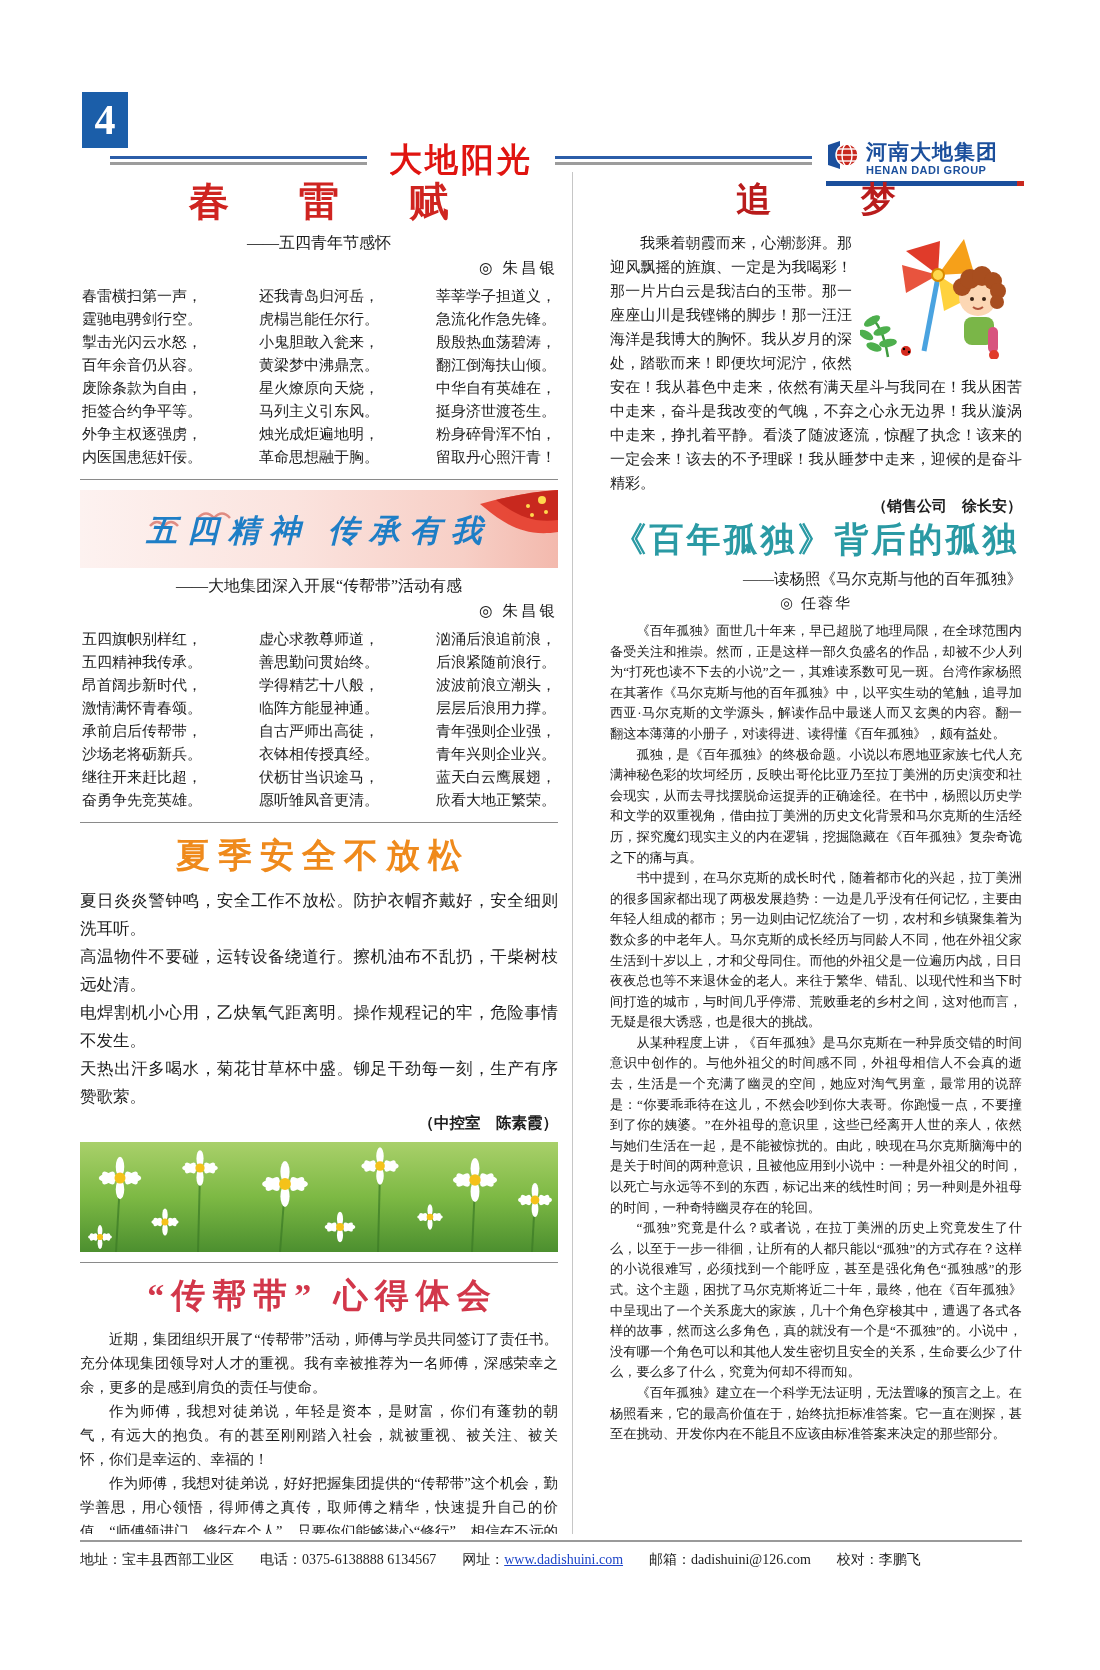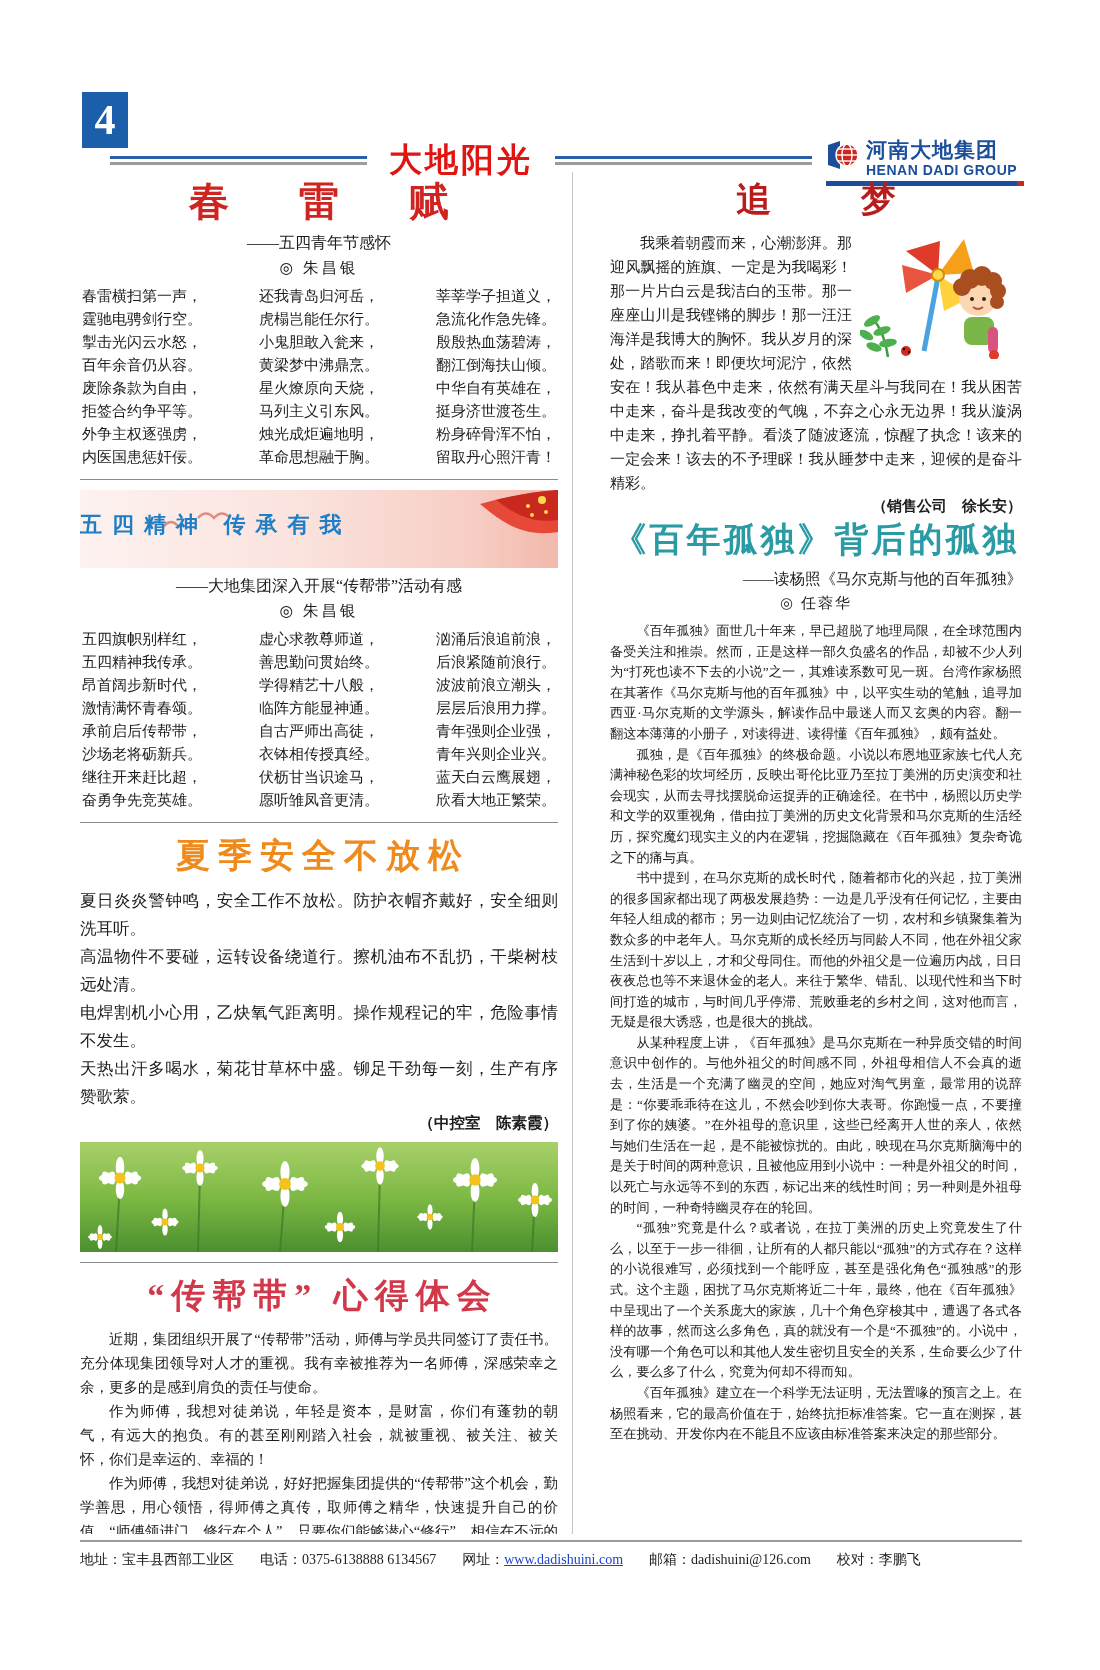--- a/index.html
+++ b/index.html
@@ -7,42 +7,42 @@
         font-family:"Liberation Serif","DejaVu Serif",serif;color:#1c1c1c;overflow:hidden;
         box-shadow:0 0 4px rgba(0,0,0,.25);}
   
   .header{position:absolute;top:90px;left:80px;width:942px;height:78px;}
   .page-num{position:absolute;left:2px;top:2px;width:46px;height:56px;background:#1b5ea9;
             color:#fff;font-size:42px;font-weight:bold;display:flex;align-items:center;justify-content:center;}
   .logo{position:absolute;right:0;top:14px;width:196px;margin-top:35px;}
   .logo-row{display:flex;align-items:center;gap:6px;}
   .logo-texts{line-height:1;}
   .logo-cn{color:#1b4f9c;font-weight:bold;font-size:21px;font-family:"Liberation Sans","DejaVu Sans",sans-serif;letter-spacing:1px;}
-  .logo-en{color:#1b4f9c;font-weight:bold;font-size:14px;font-family:"Liberation Sans","DejaVu Sans",sans-serif;margin-top:3px;letter-spacing:.5px;}
+  .logo-en{color:#1b4f9c;font-weight:bold;font-size:11px;font-family:"Liberation Sans","DejaVu Sans",sans-serif;margin-top:3px;letter-spacing:.5px;}
   .logo-bar{height:5px;background:#1b4f9c;margin-top:4px;position:relative;}
   .logo-bar::after{content:"";position:absolute;right:-2px;top:0;width:7px;height:5px;background:#c8281e;}
   .rule-row{position:absolute;left:30px;right:210px;top:48px;display:flex;align-items:center;gap:22px;justify-content:flex-end;}
   .double-rule{flex:1;height:3px;border-top:3px solid #2b5da8;border-bottom:3px solid #9c9c9c;}
   .masthead{color:#e01410;font-weight:bold;font-size:33px;font-family:"Liberation Sans","DejaVu Sans",sans-serif;letter-spacing:3px;white-space:nowrap;}
   
   .columns{position:absolute;top:172px;left:80px;width:942px;height:1362px;display:flex;overflow:hidden;gap:21px;}
   .col-left{width:478px;padding-right:14px;border-right:1px solid #c6c6c6;}
   .col-right{flex:1;padding-left:16px;}
   .hdiv{border-top:1px solid #8a8a8a;margin:10px 0;}
   
   .t-center{text-align:center;}
   .t-chunlei{font-size:40px;font-weight:bold;color:#cf2420;letter-spacing:30px;padding-left:30px;margin:2px 0 4px;}
   .subtitle{font-size:16px;text-align:center;margin:2px 0;}
-  .author{font-size:15.5px;text-align:center;margin:4px 0 6px;letter-spacing:3px;}
+  .author{font-size:15.5px;text-align:right;margin:4px 0 6px;letter-spacing:3px;}
   .poem{display:flex;justify-content:space-between;padding:0 2px;margin-top:4px;}
   .poem-col{white-space:pre-line;font-size:15px;line-height:23px;}
   
   .wusi-banner{position:relative;height:78px;background:linear-gradient(90deg,#fdf2f0 0%,#fbe3de 45%,#f7cfc6 80%,#f3b9ad 100%);overflow:hidden;margin-top:2px;}
-  .wusi-title{position:absolute;left:0;right:0;top:20px;color:#1e7ec6;font-weight:bold;
-              font-size:22px;letter-spacing:10px;font-family:"Liberation Serif","DejaVu Serif",serif;}
+  .wusi-title{position:absolute;left:0;right:0;top:20px;text-align:center;color:#1e7ec6;font-weight:bold;
+              font-size:31px;letter-spacing:10px;font-style:italic;font-family:"Liberation Serif","DejaVu Serif",serif;}
   .wusi-art{position:absolute;inset:0;width:100%;height:100%;}
   
   .t-xiaji{font-size:34px;font-weight:bold;color:#ef8a1c;letter-spacing:8px;padding-left:8px;text-align:center;
            font-family:"Liberation Sans","DejaVu Sans",sans-serif;margin:6px 0 8px;}
   .xiaji-lines{white-space:pre-line;font-size:16.5px;line-height:28px;text-align:justify;}
   .sig-right{display:block;text-align:right;font-size:15.5px;font-weight:bold;margin-top:2px;}
   
   .daisy{width:100%;height:110px;display:block;margin-top:8px;}
   
   .t-cbd{font-size:34px;font-weight:bold;color:#d2374a;letter-spacing:7px;padding-left:7px;text-align:center;margin:4px 0 8px;}

